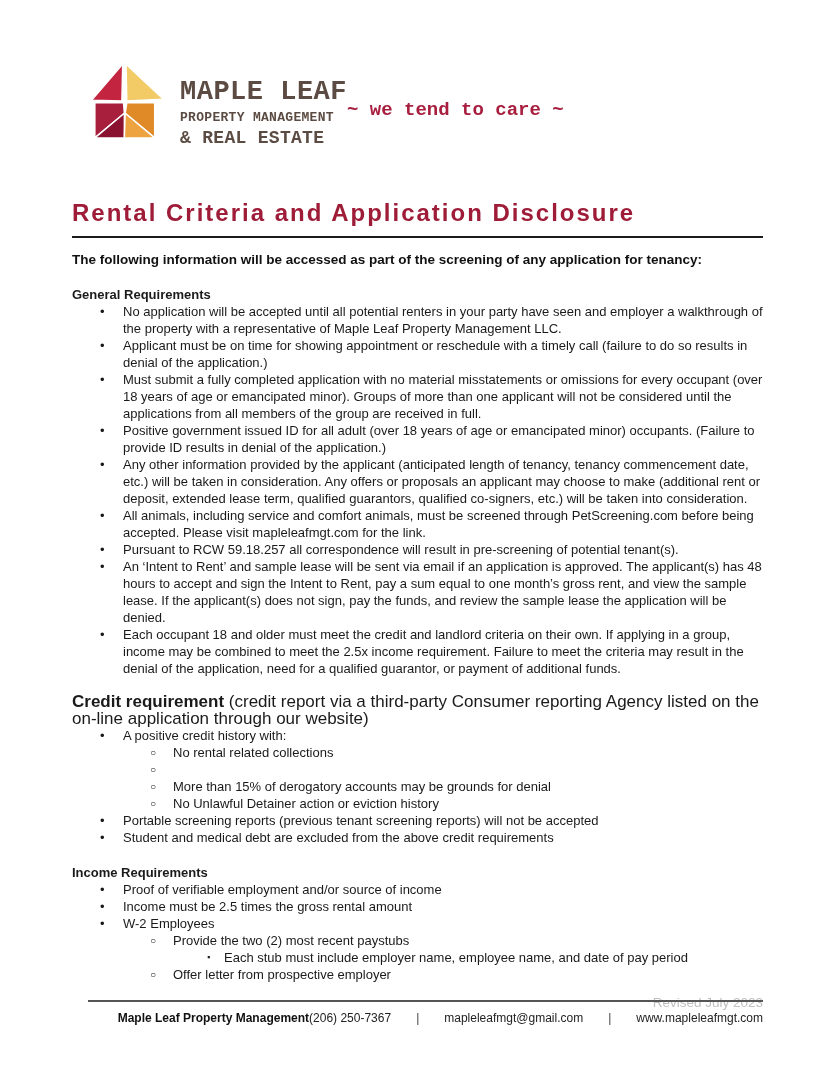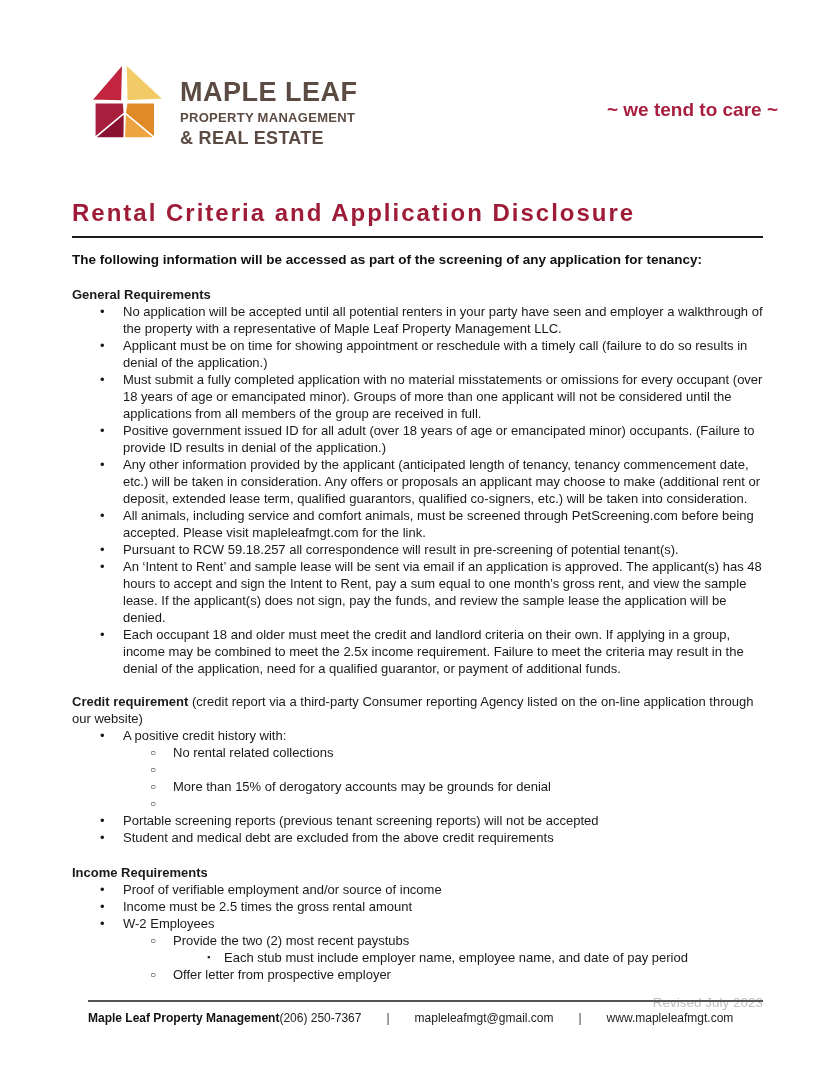--- a/index.html
+++ b/index.html
@@ -10,61 +10,61 @@
     background:#ffffff;
     font-family:"Liberation Sans", sans-serif;
     color:#1a1a1a;
     margin:0 auto;
     overflow:hidden;
   }
 
   
   .header {
     position:absolute; top:62px; left:85px; right:57px;
-    display:flex; justify-content:space-between; align-items:flex-start;
+    display:flex; align-items:flex-start;font-family:Liberation Mono, monospace;
   }
   .logo-wrap { display:flex; gap:13px; }
   .logo-svg { width:82px; height:78px; flex:none; }
   .logo-text { margin-top:17px; color:#5B4B42; }
   .logo-name { font-size:27px; font-weight:bold; line-height:1; letter-spacing:0.5px; }
   .logo-sub  { font-size:13px; font-weight:bold; letter-spacing:0.3px; margin-top:4px; }
   .logo-sub2 { font-size:18px; font-weight:bold; letter-spacing:0.3px; margin-top:3px; }
   .tagline { margin-top:37px; color:#A81E3E; font-weight:bold; font-size:19px; white-space:nowrap; }
 
   
   .content { position:absolute; top:200px; left:72px; width:691px; }
   .title {
     color:#9E1C37; font-weight:bold; font-size:24px; line-height:26px;
     letter-spacing:2px; padding-bottom:10px;
     border-bottom:2px solid #1c1c1c;
   }
   .intro { margin-top:13px; font-weight:bold; font-size:13.5px; color:#111; line-height:17px; }
 
   .sec-head { margin-top:18px; font-weight:bold; font-size:13px; line-height:17px; }
-  .sec-head-inline { margin-top:16px; font-size:13px; line-height:17px; }
+  .sec-head-inline { margin-top:16px; font-size:17px; line-height:17px; }
   .sec-head-inline b { font-weight:bold; }
 
   ul { list-style:none; }
   li { display:flex; font-size:13px; line-height:17px; }
   .l1 { padding-left:28px; }
   .l1 > .g { width:23px; flex:none; }
   .l2 { padding-left:78px; }
   .l2 > .g { width:23px; flex:none; font-size:10px; }
   .l3 { padding-left:135px; }
   .l3 > .g { width:17px; flex:none; font-size:9px; }
   li > .t { flex:1; }
 
   .revised { margin-top:12px; text-align:right; color:#BFBFBF; font-size:13.5px; }
 
   
   .footer {
     position:absolute; top:1000px; left:88px; right:72px;
     border-top:2px solid #555;
     padding-top:9px;
-    display:flex; justify-content:flex-start; align-items:baseline;
+    display:flex; justify-content:flex-end; align-items:baseline;
     font-size:12px;
   }
   .footer-company { font-weight:bold; color:#111; }
   .footer-contact { display:flex; gap:25px; color:#222; }
   .sep { color:#444; }
 </style>
 </head>
 <body>
 
 <div class="page">
@@ -146,20 +146,21 @@
         </li>
       <li class="l2">
           <span class="g">○</span>
         </li>
       <li class="l2">
           <span class="g">○</span>
           <span class="t">More than 15% of derogatory accounts may be grounds for denial</span>
         </li>
       <li class="l2">
           <span class="g">○</span>
+          <span class="t">No Unlawful Detainer action or eviction history</span>
         </li>
       <li class="l1">
           <span class="g">•</span>
           <span class="t">Portable screening reports (previous tenant screening reports) will not be accepted</span>
         </li>
       <li class="l1">
           <span class="g">•</span>
           <span class="t">Student and medical debt are excluded from the above credit requirements</span>
         </li>
     </ul>

